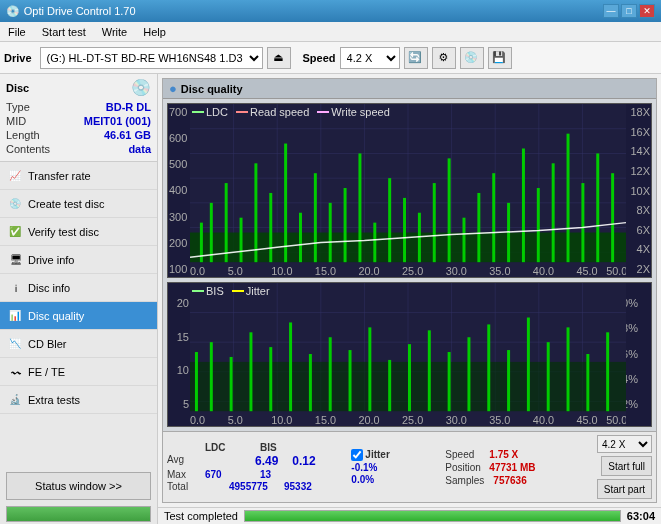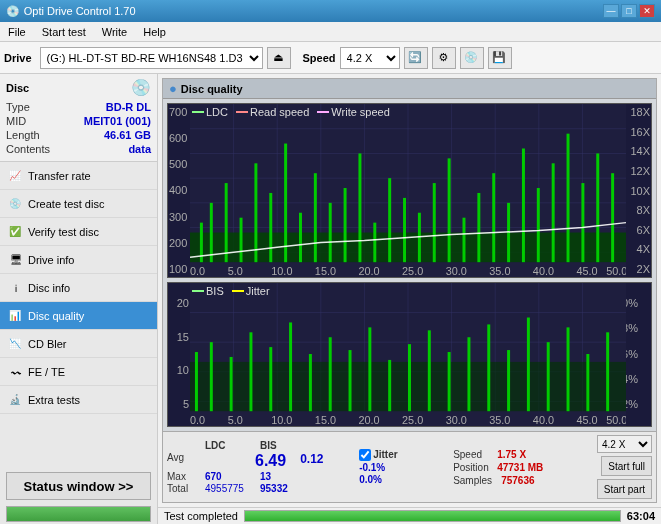--- a/index.html
+++ b/index.html
@@ -39,21 +39,21 @@
     .disc-row-value { color: #0000cc; font-weight: bold; }
     .disc-label-input { width: 90px; height: 16px; border: 1px solid #aaa; font-size: 10px; }
     
     
     .sidebar-menu { flex: 1; }
     .sidebar-item { height: 28px; display: flex; align-items: center; padding: 0 8px; cursor: pointer; border-bottom: 1px solid #d8d8d8; gap: 4px; font-size: 11px; }
     .sidebar-item.active { background: #3a8fd4; color: white; }
     .sidebar-item-icon { width: 16px; height: 16px; display: flex; align-items: center; justify-content: center; font-size: 10px; }
     
     
-    .status-btn { height: 28px; margin: 4px 6px; background: #e0e0e0; border: 1px solid #aaa; display: flex; align-items: center; justify-content: center; cursor: pointer; font-size: 13px; font-weight: bold; }
+    .status-btn { height: 28px; margin: 4px 6px; background: #e0e0e0; border: 1px solid #aaa; display: flex; align-items: center; justify-content: center; cursor: pointer; font-size: 11px; }
     
     
     .progress-bar-container { height: 16px; margin: 2px 6px; background: #fff; border: 1px solid #aaa; }
     .progress-bar-fill { height: 100%; background: linear-gradient(to bottom, #60c060, #40a040); width: 100%; }
     
     
     .content { flex: 1; display: flex; flex-direction: column; background: #f0f0f0; }
     
     
     .quality-panel { background: #d4d8dc; border: 1px solid #aaa; margin: 4px; flex: 1; display: flex; flex-direction: column; }
@@ -408,33 +408,33 @@
         <div style="display:flex;flex-direction:column;gap:1px;min-width:180px;">
 
           <div style="display:flex;gap:0;">
             <span style="min-width:38px;font-size:10px;"> </span>
             <span style="min-width:55px;font-size:10px;font-weight:bold;color:#333;">LDC</span>
             <span style="min-width:55px;font-size:10px;font-weight:bold;color:#333;">BIS</span>
           </div>
 
           <div style="display:flex;gap:14px;">
             <span style="min-width:38px;font-size:10px;color:#333;">Avg</span>
-            <span style="min-width:55px;font-size:16px;color:#0000cc;font-weight:bold;padding-left:36px;">6.49</span>
+            <span style="min-width:55px;font-size:12px;color:#0000cc;font-weight:bold;padding-left:36px;">6.49</span>
             <span style="min-width:55px;font-size:12px;color:#0000cc;font-weight:bold;">0.12</span>
           </div>
 
           <div style="display:flex;gap:0;">
             <span style="min-width:38px;font-size:10px;color:#333;">Max</span>
             <span style="min-width:55px;font-size:10px;color:#0000cc;font-weight:bold;">670</span>
             <span style="min-width:55px;font-size:10px;color:#0000cc;font-weight:bold;">13</span>
           </div>
 
           <div style="display:flex;gap:0;">
             <span style="min-width:38px;font-size:10px;color:#333;">Total</span>
-            <span style="min-width:55px;font-size:10px;color:#0000cc;font-weight:normal;">4955775</span>
+            <span style="min-width:55px;font-size:10px;color:#0000cc;font-weight:bold;margin-left:24px;">4955775</span>
             <span style="min-width:55px;font-size:10px;color:#0000cc;font-weight:bold;">95332</span>
           </div>
         </div>
 
         <div style="display:flex;flex-direction:column;gap:1px;min-width:90px;">
           <div style="display:flex;align-items:center;gap:2px;">
             <input type="checkbox" checked="" style="width: 12px; height: 12px;">
             <span style="font-size:10px;font-weight:bold;color:#333;">Jitter</span>
           </div>
           <div style="font-size:10px;color:#0000cc;font-weight:bold;">-0.1%</div>

